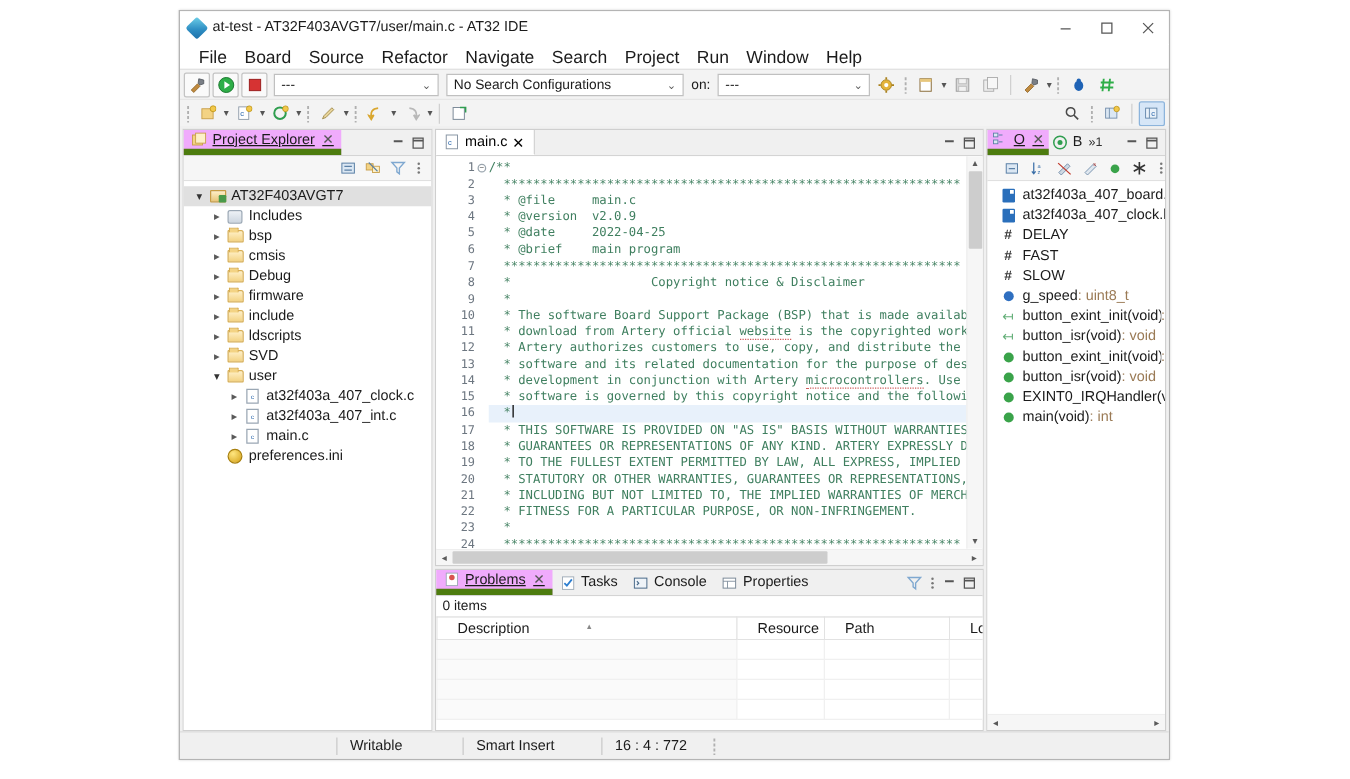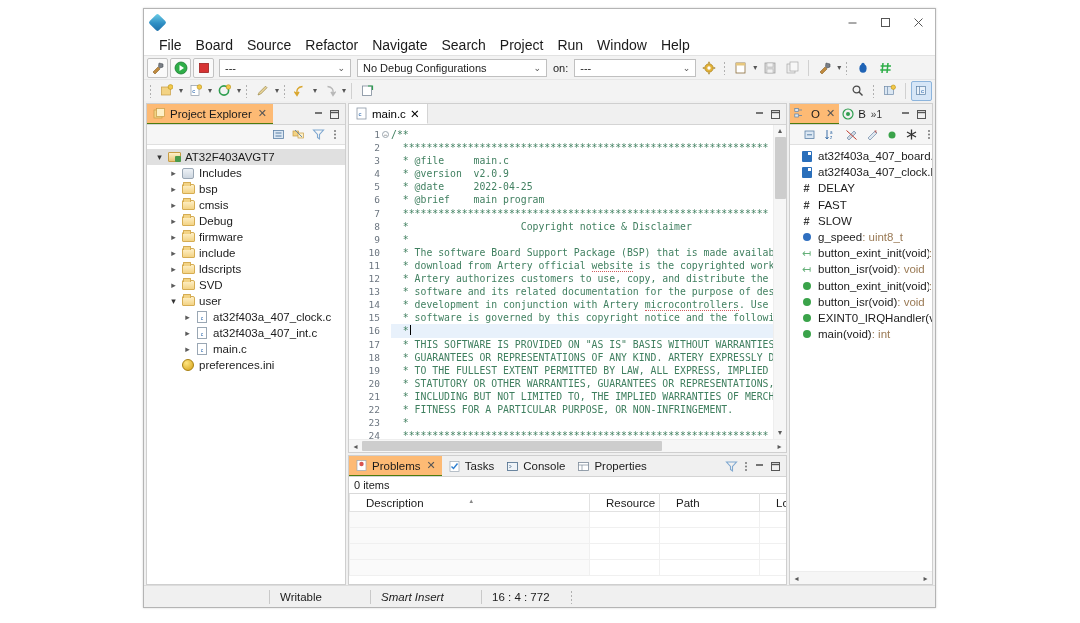--- a/index.html
+++ b/index.html
@@ -110,21 +110,21 @@
     background: #f0f0f0;
     display: flex; align-items: stretch;
     border-bottom: 1px solid #d4d4d4;
   }
   .ptab {
     display: flex; align-items: center; gap: 4px;
     padding: 0 6px;
     font-size: 11.5px; color: #1b1b1b;
     white-space: nowrap;
   }
-  .ptab.active { background: #fdba74; border-bottom: 1px solid #4d7c0f; }
+  .ptab.active { background: #f0abfc; border-bottom: 5px solid #4d7c0f; text-decoration: underline; }
   .ptab .x { font-size: 11px; color: #555; margin-left: 2px; }
   .tabspace { flex: 1 1 auto; }
   .tabctl { display: flex; align-items: center; gap: 5px; padding: 0 5px; color: #555; font-size: 11px;}
   .panel-toolbar {
     height: 20px; flex: 0 0 20px;
     background: #f6f6f6;
     border-bottom: 1px solid #e0e0e0;
     display: flex; align-items: center; justify-content: flex-end;
     gap: 7px; padding: 0 7px;
   }
@@ -259,20 +259,21 @@
   .sb-spacer { width: 125px; flex: 0 0 125px; }
   svg { display: block; }
 </style>
 </head>
 <body>
 
 <div class="window">
 
   <div class="titlebar">
     <div class="app-icon"></div>
+    <div class="title-text">at-test - AT32F403AVGT7/user/main.c - AT32 IDE</div>
     <div class="wbtns">
       <div class="wbtn">
         <svg width="11" height="11" viewBox="0 0 11 11">
             <line x1="1.5" y1="6" x2="9.5" y2="6" stroke="#555" stroke-width="1"></line>
           </svg>
       </div>
       <div class="wbtn">
         <svg width="11" height="11" viewBox="0 0 11 11">
             <rect x="1.5" y="1.5" width="8" height="8" fill="none" stroke="#555" stroke-width="1"></rect>
           </svg>
@@ -315,21 +316,21 @@
     <div class="tbtn framed">
       <svg width="14" height="14" viewBox="0 0 14 14">
         <rect x="2.5" y="2.5" width="9" height="9" fill="#d63333" stroke="#9c1f1f" stroke-width="0.8"></rect>
       </svg>
     </div>
     <div class="combo" style="width:132px; margin-left:3px;">
       <span class="cval">---</span>
       <span class="carrow">⌄</span>
     </div>
     <div class="combo" style="width:190px; margin-left:4px;">
-      <span class="cval">No Debug Configurations</span>
+      <span class="cval">No Search Configurations</span>
       <span class="carrow">⌄</span>
     </div>
     <span class="onlabel">on:</span>
     <div class="combo" style="width:122px;">
       <span class="cval">---</span>
       <span class="carrow">⌄</span>
     </div>
     <div class="tbtn">
       <svg width="14" height="14" viewBox="0 0 14 14">
         <circle cx="7" cy="7" r="4.2" fill="#e3b33a" stroke="#a9801c" stroke-width="0.7"></circle>
@@ -1011,19 +1012,19 @@
       </div>
     </div>
 
   </div>
 
   <div class="statusbar">
     <div class="sb-spacer"></div>
     <div class="sb-div"></div>
     <div class="sb-cell" style="width:100px;">Writable</div>
     <div class="sb-div"></div>
-    <div class="sb-cell" style="width:110px;font-style:italic;">Smart Insert</div>
+    <div class="sb-cell" style="width:110px;">Smart Insert</div>
     <div class="sb-div"></div>
     <div class="sb-cell">16 : 4 : 772</div>
     <div class="dots" style="margin-left:10px;"></div>
   </div>
 
 </div>
 
 </body></html>

